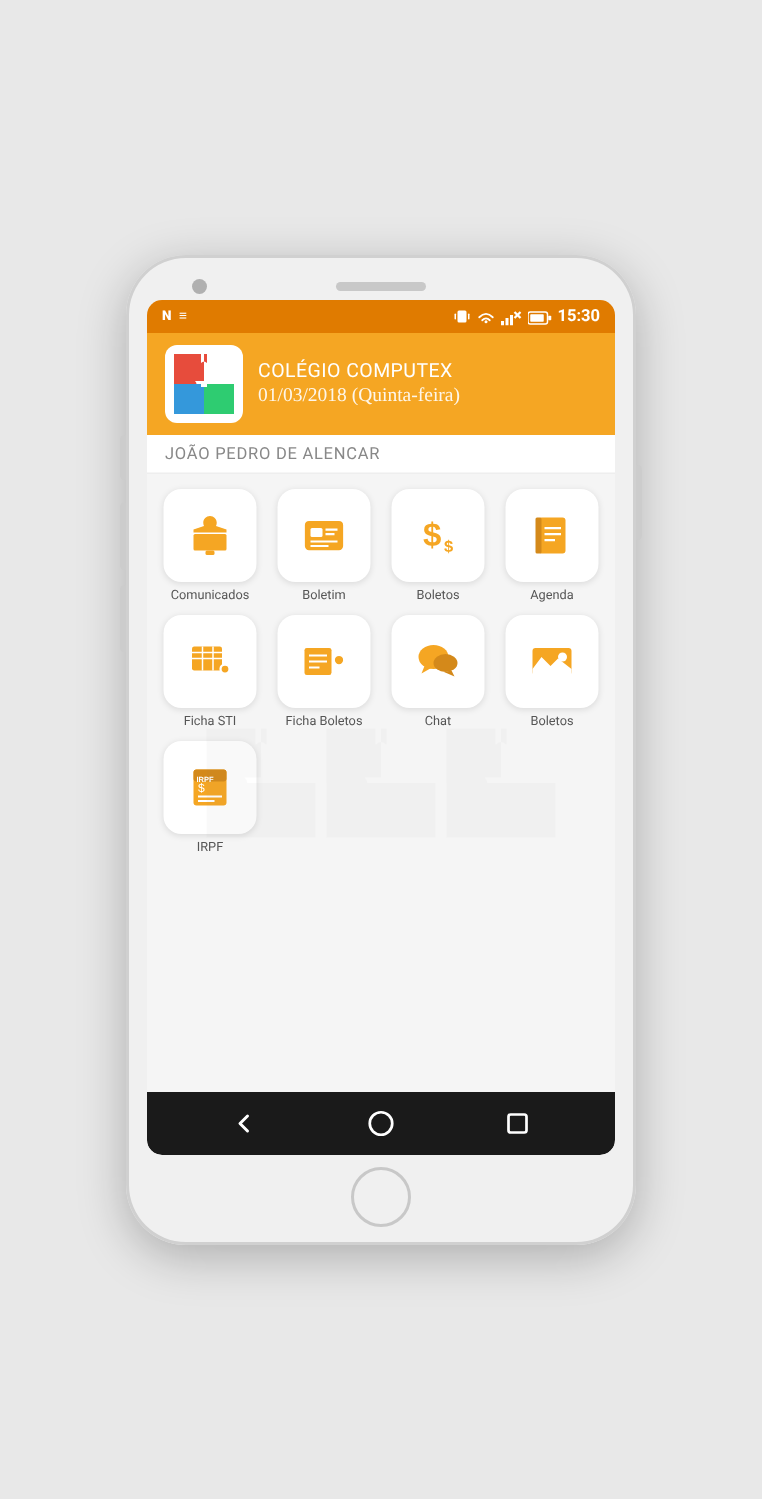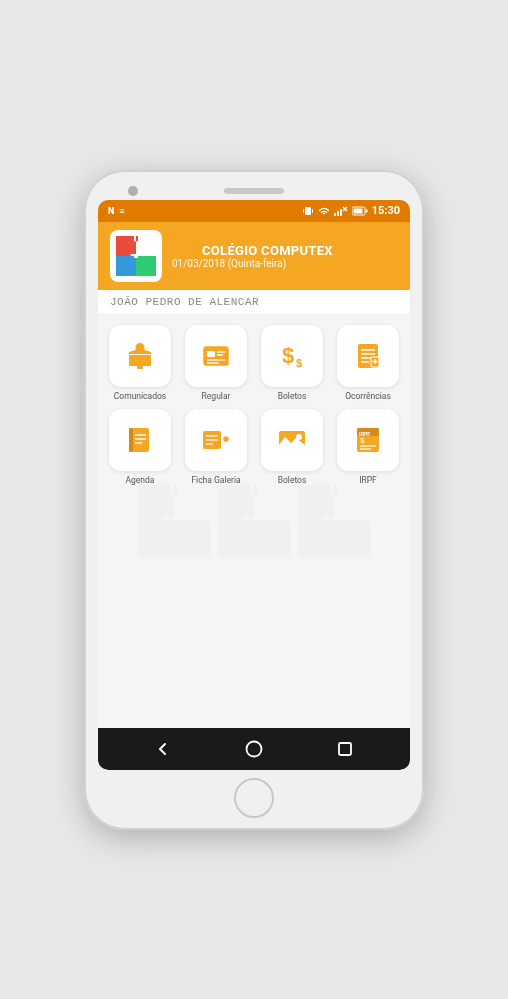--- a/index.html
+++ b/index.html
@@ -75,21 +75,21 @@
       align-items: center;
     }
     .status-icon {
       color: white;
       font-size: 10px;
       font-weight: bold;
     }
     .status-bar-right {
       display: flex;
       gap: 4px;
-      align-items: center;
+      align-items: flex-end;
     }
     .status-time {
       color: white;
       font-size: 11px;
       font-weight: bold;
     }
 
     
     .app-header {
       background: #f5a623;
@@ -112,41 +112,40 @@
     .logo-svg {
       width: 44px;
       height: 44px;
     }
     .app-header-info {
       flex: 1;
     }
     .app-school-name {
       color: white;
       font-size: 13px;
-      font-weight: bold;
+      font-weight: normal;
       letter-spacing: 0.3px;
-      margin-left: 30px;
     }
     .app-date {
       color: white;
-      font-size: 10px;
+      font-size: 13px;
       opacity: 0.9;
+      font-family: Liberation Serif, serif;
     }
 
     
     .user-bar {
       background: white;
       padding: 6px 12px;
       border-bottom: 1px solid #eee;
     }
     .user-name {
       color: #888;
       font-size: 11px;
       letter-spacing: 0.5px;
-      font-family: Liberation Mono, monospace;
     }
 
     
     .menu-grid {
       display: grid;
       grid-template-columns: repeat(4, 1fr);
       gap: 8px;
       padding: 10px 8px;
       flex: 1;
       background: #f5f5f5;
@@ -392,82 +391,95 @@
             <svg viewBox="0 0 34 34" fill="#f5a623" xmlns="http://www.w3.org/2000/svg">
               <rect x="5" y="8" width="24" height="18" rx="2" stroke="#f5a623" stroke-width="1.5" fill="none"></rect>
               <rect x="5" y="8" width="24" height="18" rx="2"></rect>
               <rect x="8" y="12" width="8" height="6" rx="1" fill="white"></rect>
               <line x1="18" y1="13" x2="26" y2="13" stroke="white" stroke-width="1.5"></line>
               <line x1="18" y1="16" x2="24" y2="16" stroke="white" stroke-width="1.5"></line>
               <line x1="8" y1="21" x2="26" y2="21" stroke="white" stroke-width="1.2"></line>
               <line x1="8" y1="24" x2="20" y2="24" stroke="white" stroke-width="1.2"></line>
             </svg>
           </div>
-          <span class="menu-label">Regular</span>
+          <span class="menu-label">Boletim</span>
         </div>
 
         <div class="menu-item">
           <div class="menu-icon-box">
             <svg viewBox="0 0 34 34" fill="#f5a623" xmlns="http://www.w3.org/2000/svg">
               <text x="7" y="24" font-size="22" font-weight="bold" fill="#f5a623" font-family="Arial">$</text>
               <text x="21" y="28" font-size="11" font-weight="bold" fill="#f5a623" font-family="Arial">$</text>
             </svg>
           </div>
           <span class="menu-label">Boletos</span>
         </div>
 
-        <div class="menu-item">
-          <div class="menu-icon-box">
-            <svg viewBox="0 0 34 34" fill="#f5a623" xmlns="http://www.w3.org/2000/svg">
-              <rect x="7" y="5" width="20" height="24" rx="2"></rect>
-              <line x1="10" y1="11" x2="24" y2="11" stroke="white" stroke-width="1.5"></line>
-              <line x1="10" y1="15" x2="24" y2="15" stroke="white" stroke-width="1.5"></line>
-              <line x1="10" y1="19" x2="24" y2="19" stroke="white" stroke-width="1.5"></line>
-              <line x1="10" y1="23" x2="18" y2="23" stroke="white" stroke-width="1.5"></line>
-              <rect x="20" y="18" width="8" height="10" rx="1" fill="#f5a623" stroke="white" stroke-width="1"></rect>
-              <line x1="24" y1="20" x2="24" y2="25" stroke="white" stroke-width="1.5"></line>
-              <line x1="21.5" y1="22.5" x2="26.5" y2="22.5" stroke="white" stroke-width="1.5"></line>
-            </svg>
-          </div>
-          <span class="menu-label">Ocorrências</span>
-        </div>
 
 
         <div class="menu-item">
           <div class="menu-icon-box">
             <svg viewBox="0 0 34 34" fill="#f5a623" xmlns="http://www.w3.org/2000/svg">
 
               <rect x="8" y="5" width="18" height="24" rx="2"></rect>
               <rect x="6" y="5" width="4" height="24" rx="1" fill="#d4891a"></rect>
               <line x1="12" y1="12" x2="23" y2="12" stroke="white" stroke-width="1.5"></line>
               <line x1="12" y1="16" x2="23" y2="16" stroke="white" stroke-width="1.5"></line>
               <line x1="12" y1="20" x2="19" y2="20" stroke="white" stroke-width="1.5"></line>
             </svg>
           </div>
           <span class="menu-label">Agenda</span>
         </div>
 
 
+        <div class="menu-item">
+          <div class="menu-icon-box">
+            <svg viewBox="0 0 34 34" fill="#f5a623" xmlns="http://www.w3.org/2000/svg">
+
+              <rect x="5" y="7" width="20" height="16" rx="1.5"></rect>
+              <line x1="5" y1="11" x2="25" y2="11" stroke="white" stroke-width="1"></line>
+              <line x1="5" y1="15" x2="25" y2="15" stroke="white" stroke-width="1"></line>
+              <line x1="12" y1="7" x2="12" y2="23" stroke="white" stroke-width="1"></line>
+              <line x1="19" y1="7" x2="19" y2="23" stroke="white" stroke-width="1"></line>
+
+              <circle cx="27" cy="22" r="3" fill="#f5a623" stroke="white" stroke-width="1.5"></circle>
+              <path d="M23 29 Q27 26 31 29" stroke="white" stroke-width="1.5" fill="none"></path>
+            </svg>
+          </div>
+          <span class="menu-label">Ficha STI</span>
+        </div>
 
         <div class="menu-item">
           <div class="menu-icon-box">
             <svg viewBox="0 0 34 34" fill="#f5a623" xmlns="http://www.w3.org/2000/svg">
 
               <rect x="4" y="8" width="18" height="18" rx="1.5"></rect>
               <line x1="7" y1="13" x2="19" y2="13" stroke="white" stroke-width="1.2"></line>
               <line x1="7" y1="17" x2="19" y2="17" stroke="white" stroke-width="1.2"></line>
               <line x1="7" y1="21" x2="14" y2="21" stroke="white" stroke-width="1.2"></line>
 
               <circle cx="27" cy="16" r="3.5" fill="#f5a623" stroke="white" stroke-width="1.5"></circle>
               <path d="M22 26 Q27 22 32 26" stroke="white" stroke-width="1.5" fill="none"></path>
             </svg>
           </div>
-          <span class="menu-label">Ficha Galeria</span>
-        </div>
-
+          <span class="menu-label">Ficha Boletos</span>
+        </div>
+
+        <div class="menu-item">
+          <div class="menu-icon-box">
+            <svg viewBox="0 0 34 34" fill="#f5a623" xmlns="http://www.w3.org/2000/svg">
+
+              <ellipse cx="14" cy="14" rx="10" ry="8" fill="#f5a623"></ellipse>
+              <path d="M8 20 L6 25 L13 21" fill="#f5a623"></path>
+              <ellipse cx="22" cy="18" rx="8" ry="6" fill="#d4891a"></ellipse>
+              <path d="M26 23 L28 27 L21 24" fill="#d4891a"></path>
+            </svg>
+          </div>
+          <span class="menu-label">Chat</span>
+        </div>
 
         <div class="menu-item">
           <div class="menu-icon-box">
             <svg viewBox="0 0 34 34" fill="#f5a623" xmlns="http://www.w3.org/2000/svg">
 
               <rect x="4" y="8" width="26" height="18" rx="2"></rect>
 
               <path d="M4 22 L10 14 L16 20 L21 15 L30 22 L30 26 L4 26 Z" fill="white"></path>
 
               <circle cx="24" cy="14" r="3" fill="white"></circle>

